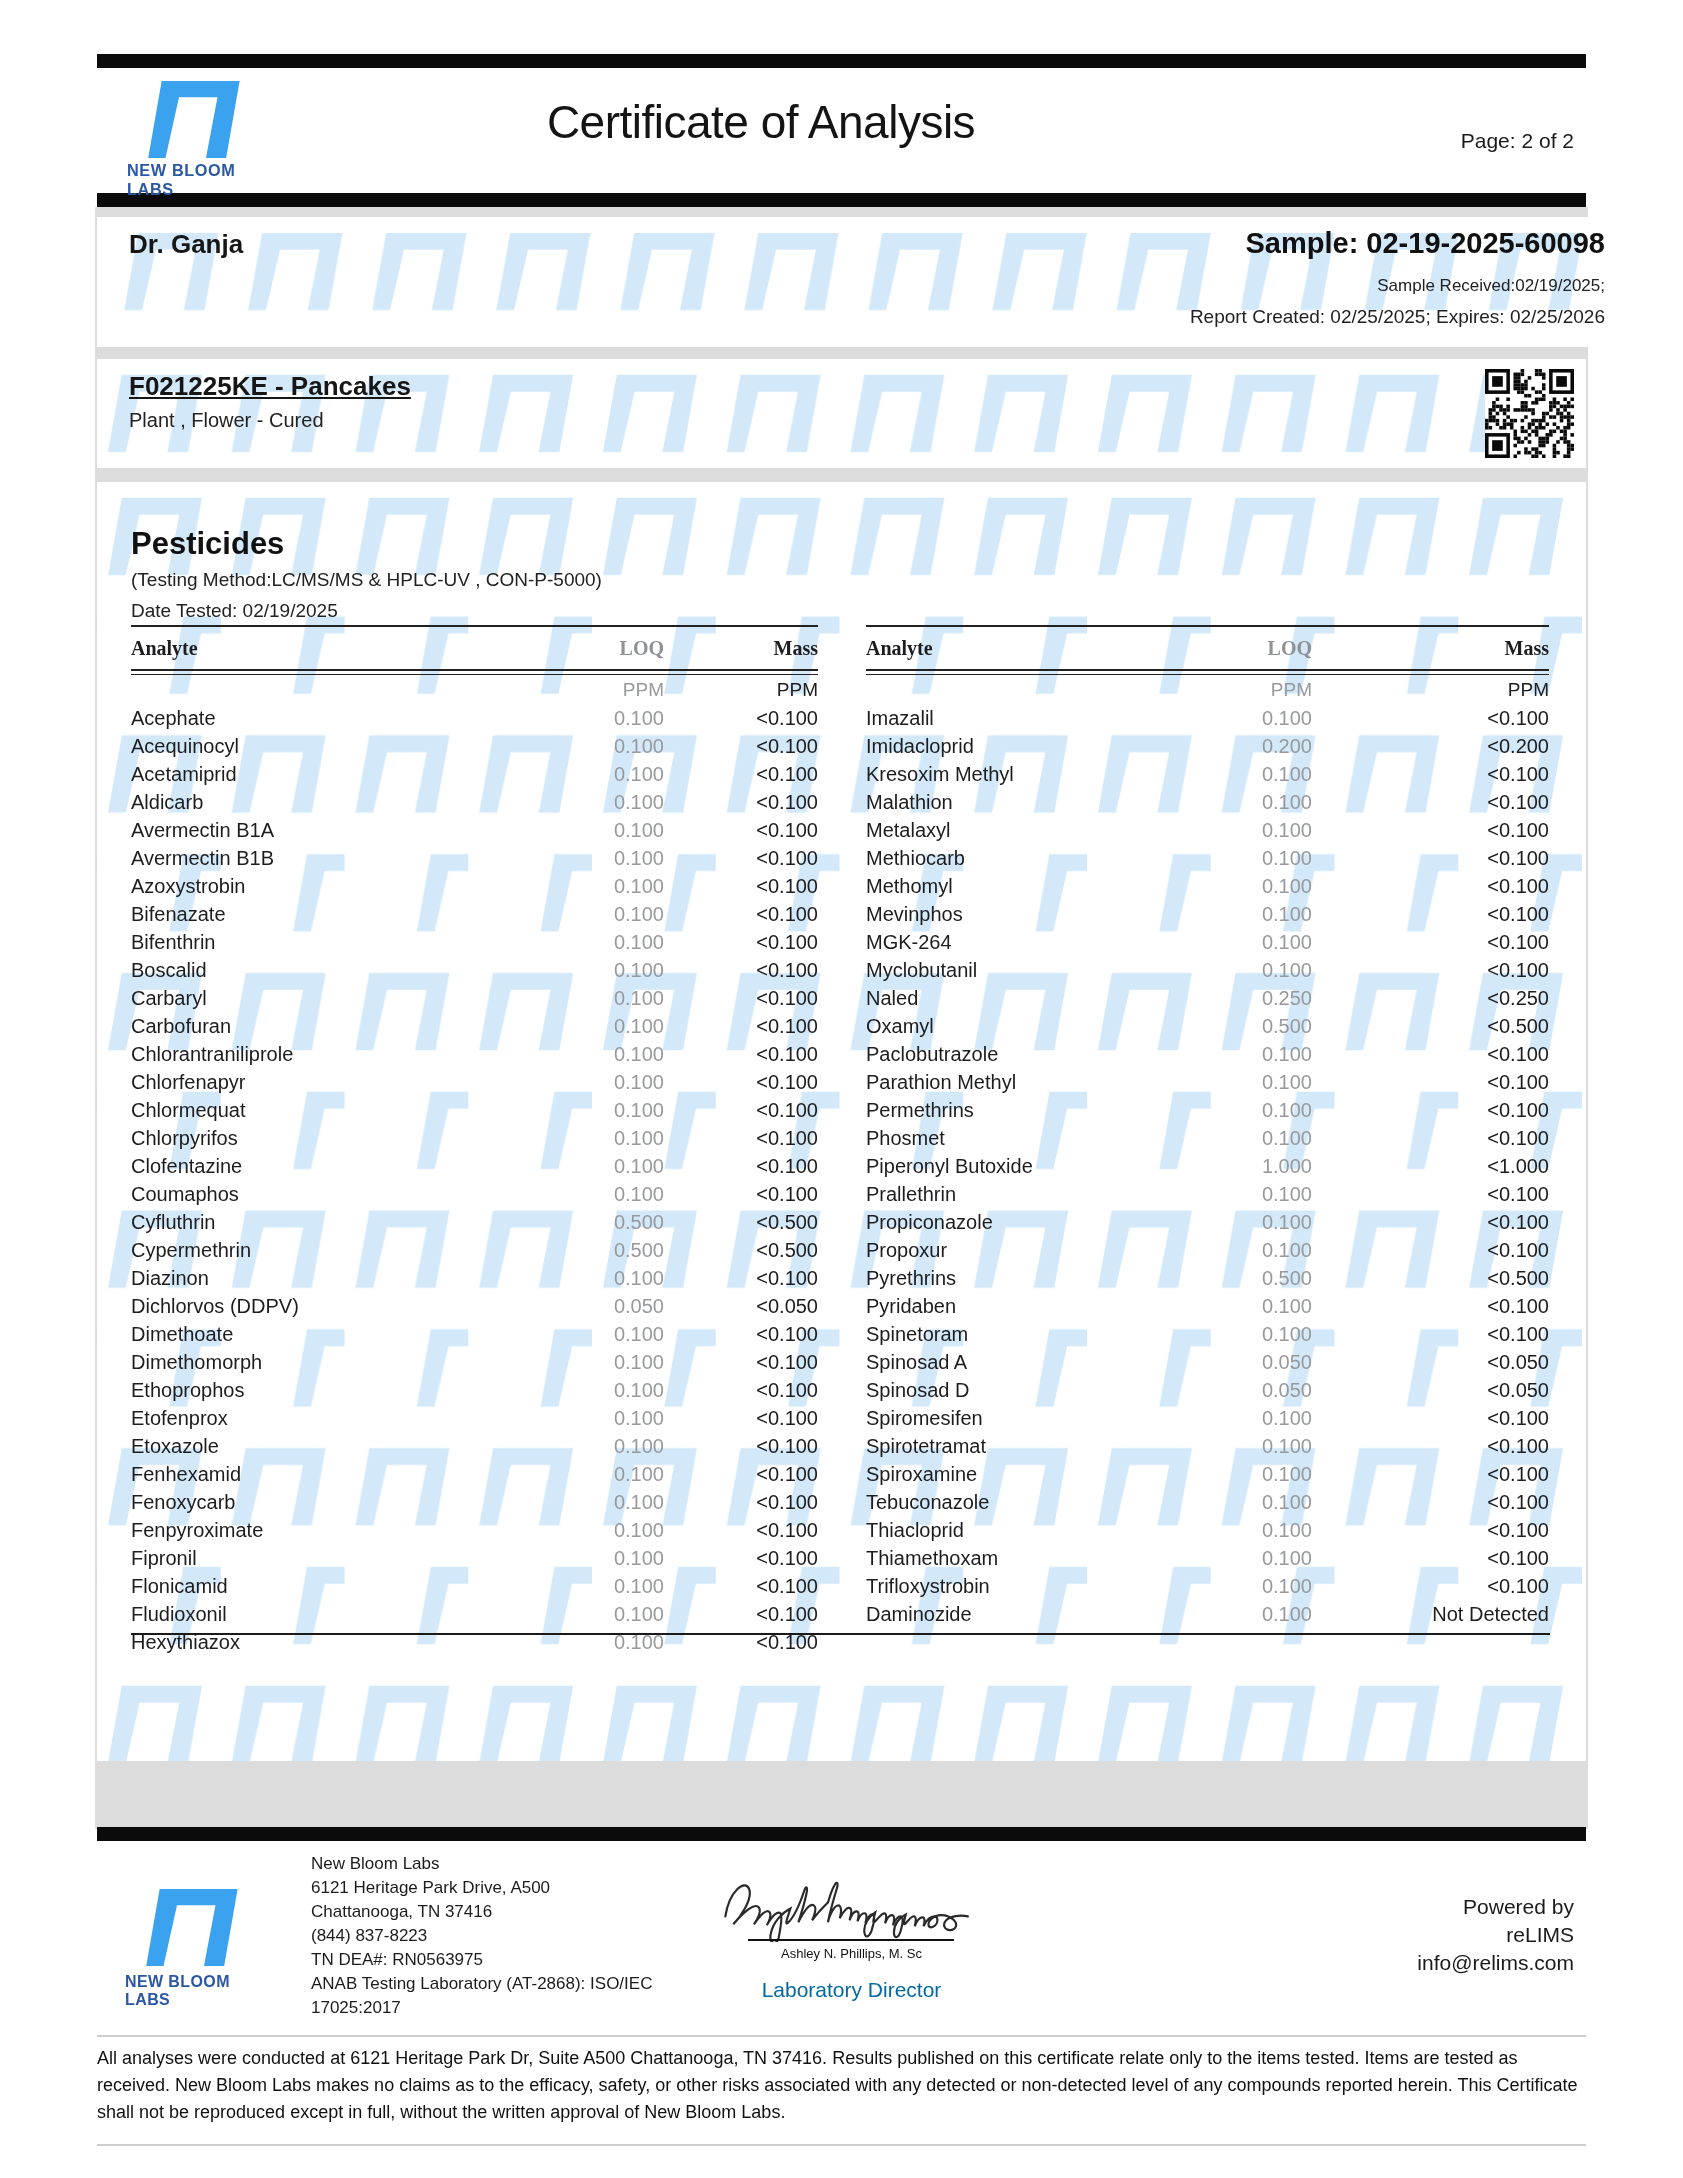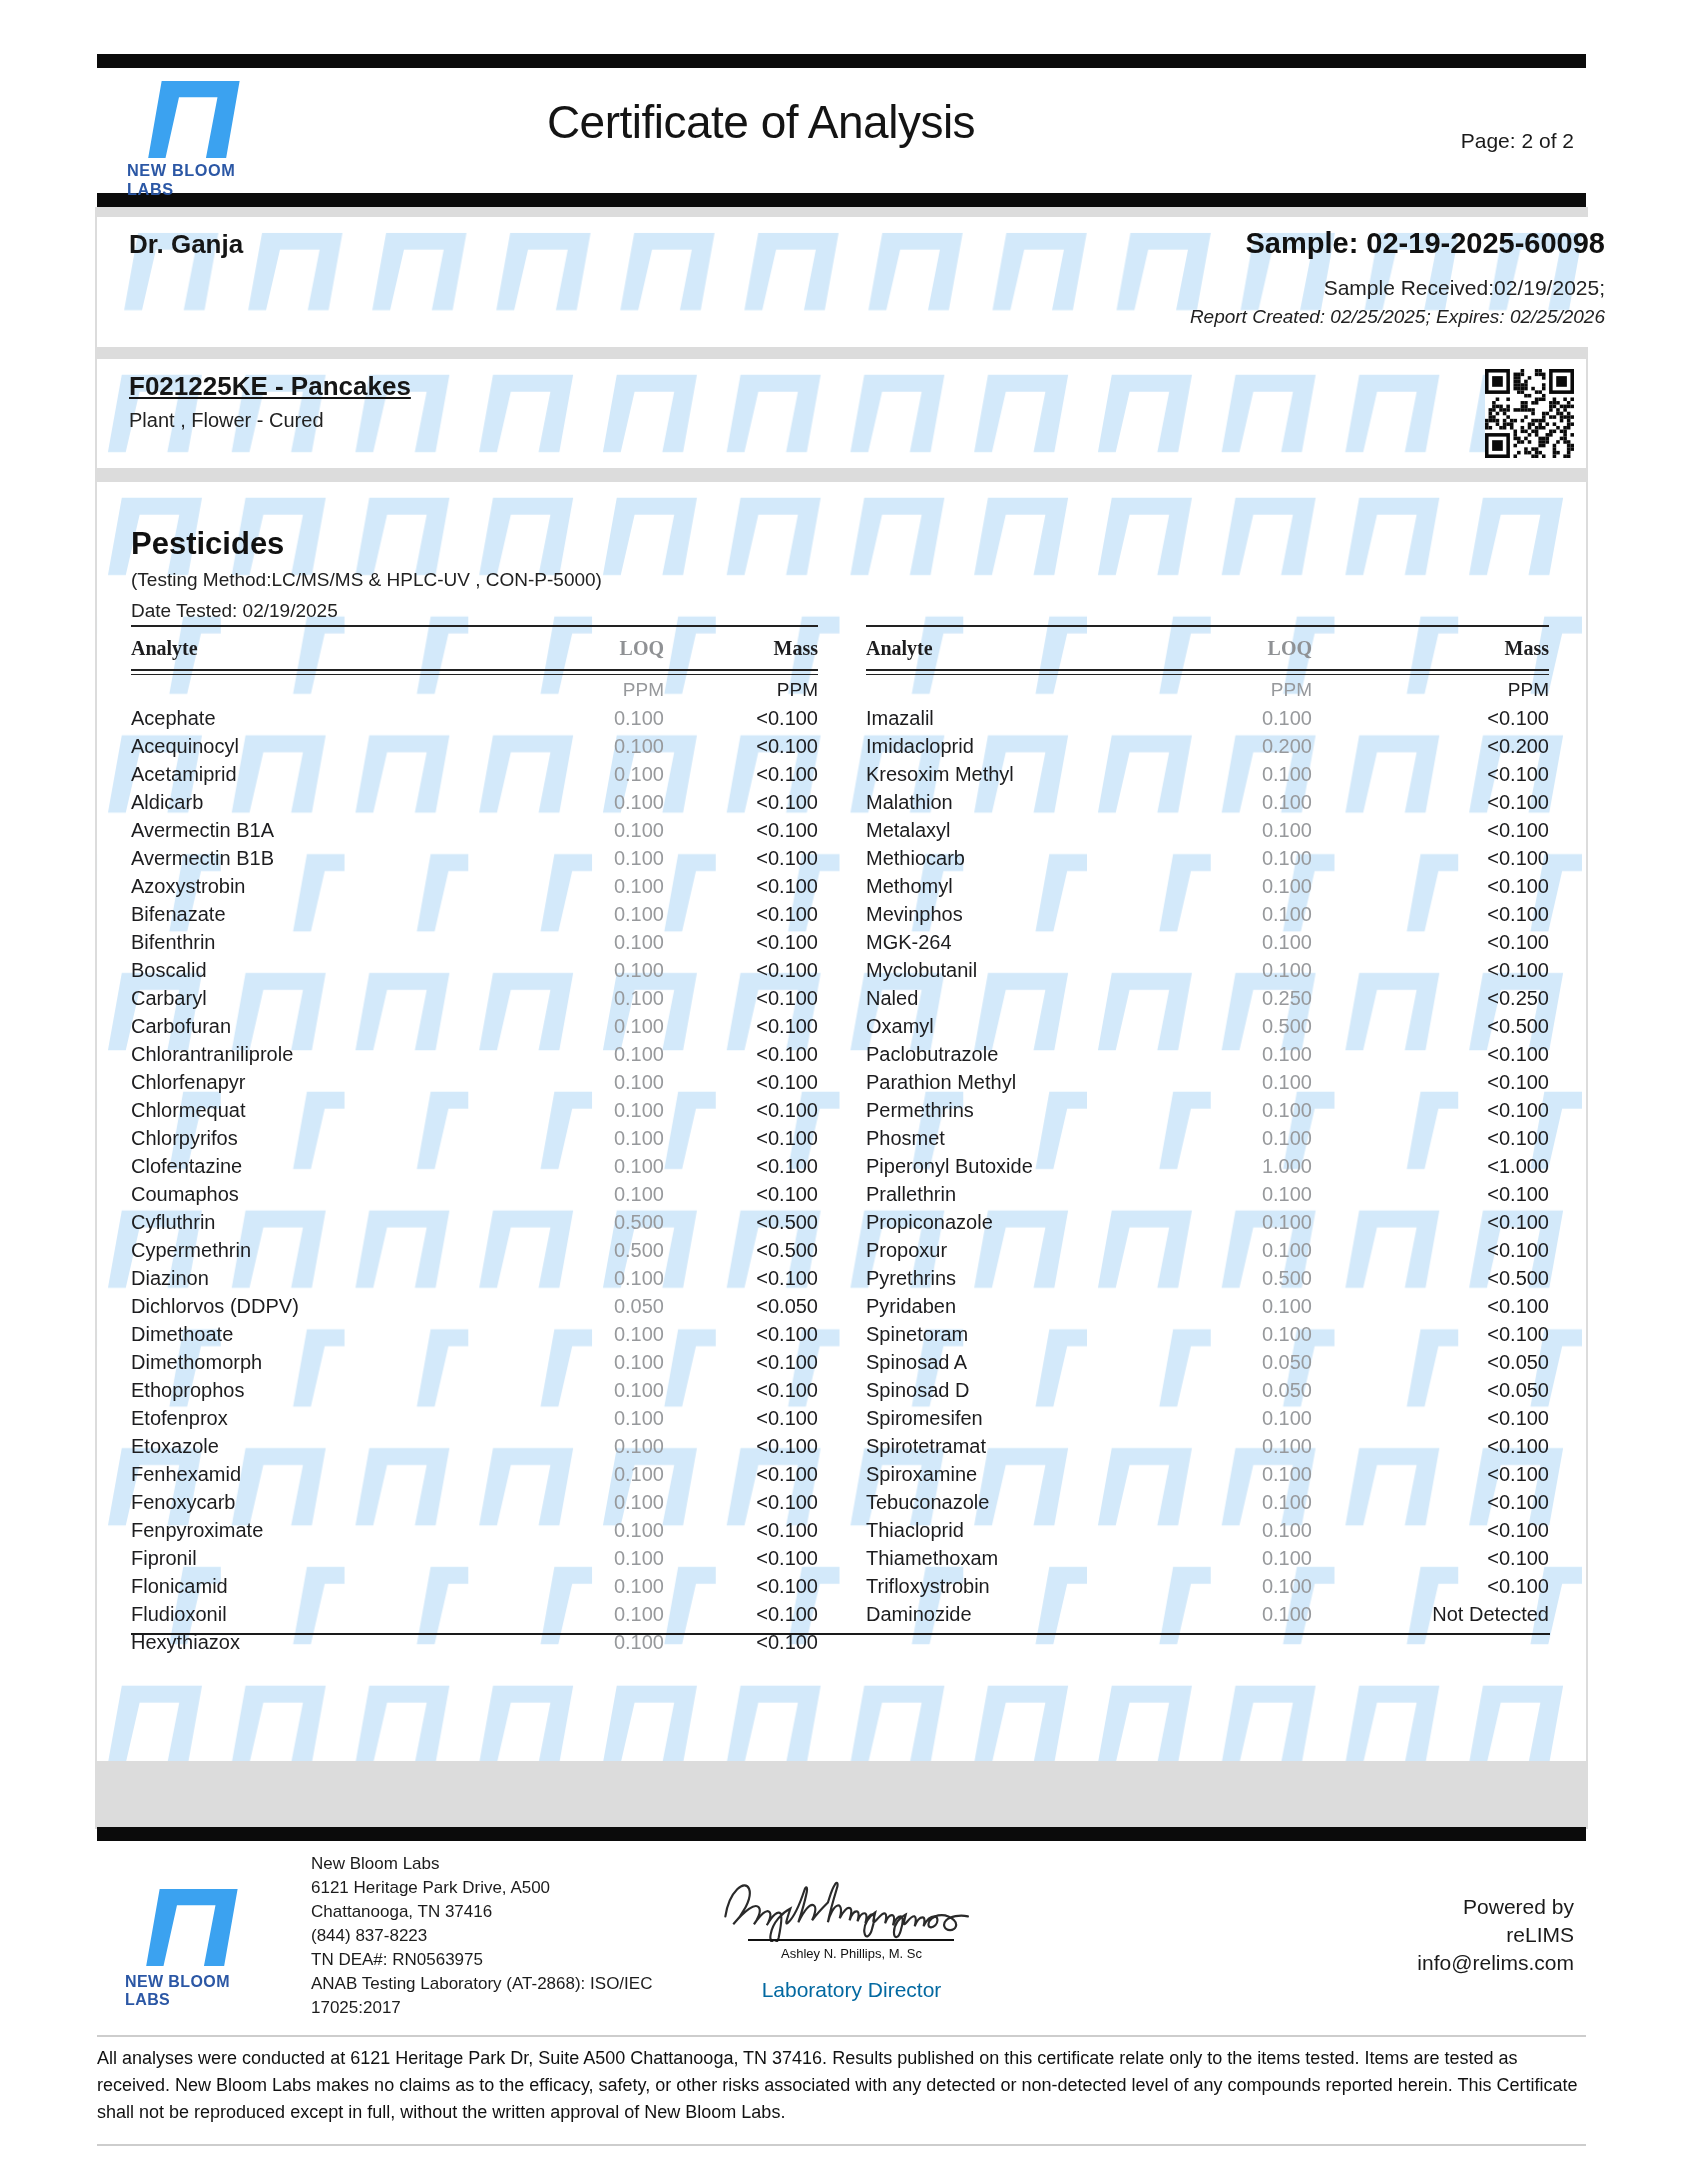--- a/index.html
+++ b/index.html
@@ -17,22 +17,22 @@
   .doc-title{left:0;top:95px;width:1522px;text-align:center;font-size:46px;font-weight:500;color:#141414;letter-spacing:-0.5px;}
   .page-label{left:1289px;top:129px;width:285px;text-align:right;font-size:21px;color:#1a1a1a;}
   
   .card{left:97px;width:1489px;background:#ffffff;overflow:hidden;}
   .card .wm{position:absolute;left:0;top:0;width:100%;height:100%;}
   .card1{top:217px;height:130px;padding-left:36px;}
   .card2{top:359px;height:109px;}
   .card3{top:482px;height:1279px;}
   .client-name{left:32px;top:12px;font-size:26px;font-weight:bold;color:#161616;}
   .sample-id{right:17px;top:10px;text-align:right;font-size:29px;font-weight:bold;color:#111;}
-  .sample-received{right:17px;top:59px;text-align:right;font-size:21px;color:#222;}
-  .sample-report{right:17px;top:89px;text-align:right;font-size:19px;color:#222;font-style:italic;}
+  .sample-received{right:17px;top:59px;text-align:right;font-size:17px;color:#222;}
+  .sample-report{right:17px;top:89px;text-align:right;font-size:19px;color:#222;}
   .item-id{left:32px;top:12px;font-size:26px;font-weight:bold;color:#161616;text-decoration:underline;}
   .item-type{left:32px;top:50px;font-size:20px;color:#222;}
   .qr{right:12px;top:10px;width:89px;height:89px;background:#fff;}
   .sec-title{left:34px;top:44px;font-size:31px;font-weight:bold;color:#111;}
   .sec-method{left:34px;top:87px;font-size:19px;color:#222;}
   .sec-date{left:34px;top:118px;font-size:19px;color:#222;}
   .ptable{top:143px;}
   .ptable.lt{left:34px;width:687px;}
   .ptable.rt{left:769px;width:683px;}
   .t-rule{height:0;border-top:2px solid #222;}

